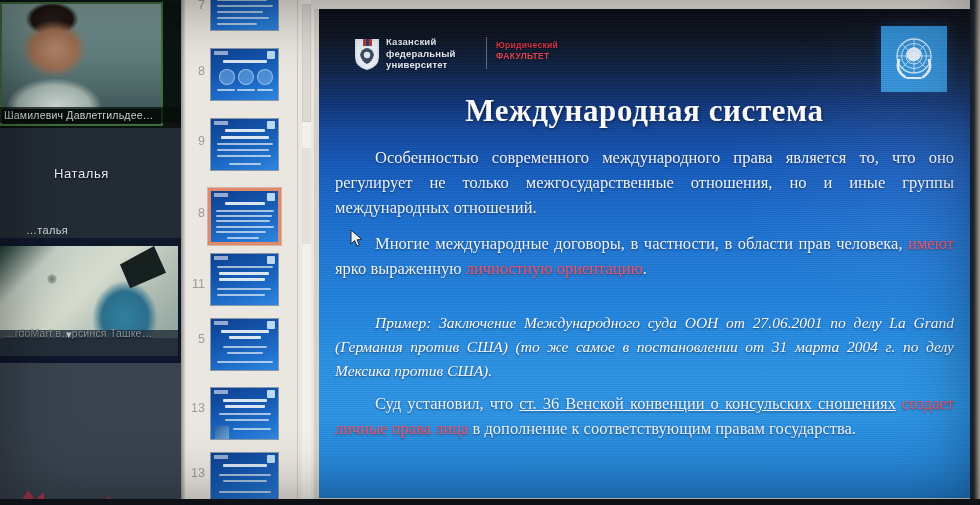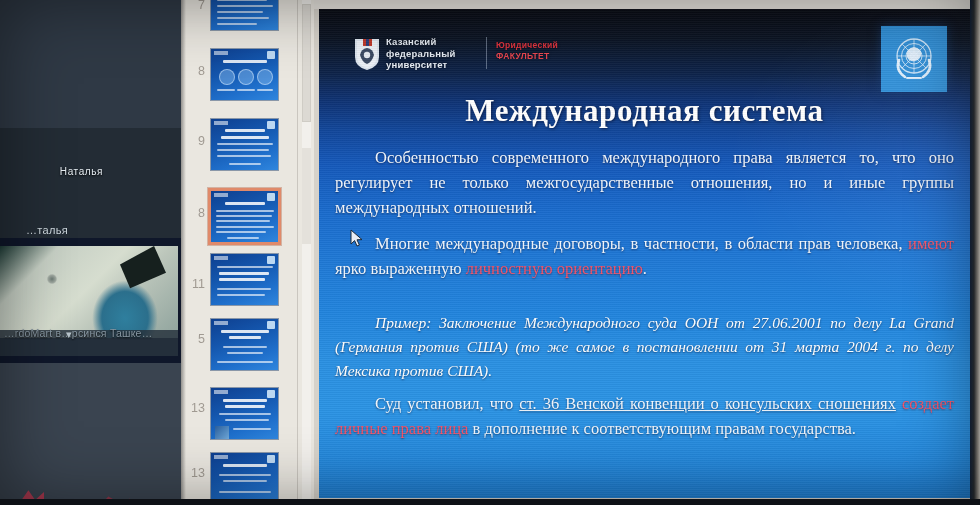--- a/index.html
+++ b/index.html
@@ -19,21 +19,21 @@
        linear-gradient(180deg,#7d9a97 0%,#6d8b89 28%,#5d7b7a 55%,#42585a 100%);
   }
   #tile1 .camdark{position:absolute;right:0;top:3px;width:18px;height:106px;background:#0a1410;}
   #tile1 .topstrip{position:absolute;left:0;top:0;width:181px;height:4px;background:#0e1613;}
   #tile1 .greenborder{position:absolute;left:0;top:2px;width:163px;height:124px;border:2px solid #3f6b3c;box-sizing:border-box;}
   .vlabel{position:absolute;left:0;bottom:0;width:100%;color:#c8d2d6;font-size:10.5px;letter-spacing:.2px;
      padding:2px 4px;box-sizing:border-box;white-space:nowrap;overflow:hidden;text-shadow:0 1px 2px #000;}
   #tile1 .vlabel{bottom:5px;background:rgba(6,14,10,.72);}
 
   #tile2{top:128px;height:110px;background:#232c35;}
-  #tile2 .name{position:absolute;left:0;top:38px;width:163px;text-align:center;color:#e6edf2;font-size:10px;
+  #tile2 .name{position:absolute;left:0;top:38px;width:163px;text-align:center;color:#e6edf2;font-size:13px;
      letter-spacing:.6px;text-shadow:0 1px 2px #000;}
   #tile2 .namebtm{position:absolute;left:2px;bottom:2px;color:#cfd8de;font-size:11px;letter-spacing:.3px;margin-left:24px;}
 
   #tile3{top:238px;height:125px;background:#0f172a;text-decoration:underline;}
   #tile3 .cam{position:absolute;left:0;top:8px;width:178px;height:92px;
      background:
        radial-gradient(circle 7px at 52px 33px,#6d7a74 0%,#9fa8a0 55%,rgba(159,168,160,0) 75%),
        radial-gradient(ellipse 42px 48px at 125px 72px,#2f7f9e 0%,#2b6f8c 55%,rgba(43,111,140,0) 78%),
        linear-gradient(135deg,#1d3b36 0%,#c6cfc4 22%,#d6ddcf 48%,#bcc6bb 64%,#8fa39d 100%);
   }
@@ -123,20 +123,27 @@
      box-shadow:inset 0 0 70px rgba(0,0,0,.45);}
   #bottomband{position:absolute;left:0;bottom:0;width:980px;height:6px;background:#0e1116;}
 </style>
 </head>
 <body>
 
 <div id="root">
 
   <div id="video-col">
 
+    <div class="vtile" id="tile1">
+      <div class="topstrip"></div>
+      <div class="cam"></div>
+      <div class="camdark"></div>
+      <div class="greenborder"></div>
+      <div class="vlabel">Шамилевич Давлетгильдее…</div>
+    </div>
 
     <div class="vtile" id="tile2">
       <div class="name">Наталья</div>
       <div class="namebtm">…талья</div>
     </div>
 
     <div class="vtile" id="tile3">
       <div class="cam"></div>
       <div class="darkshape"></div>
       <div class="botbar"></div>

